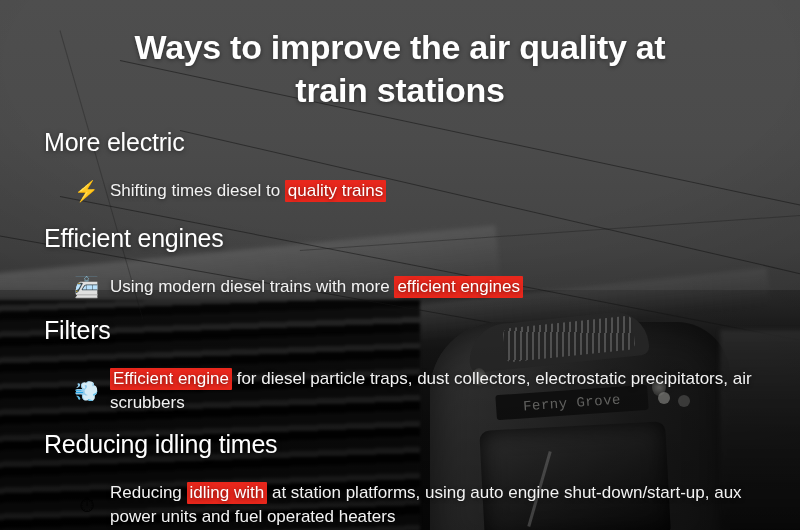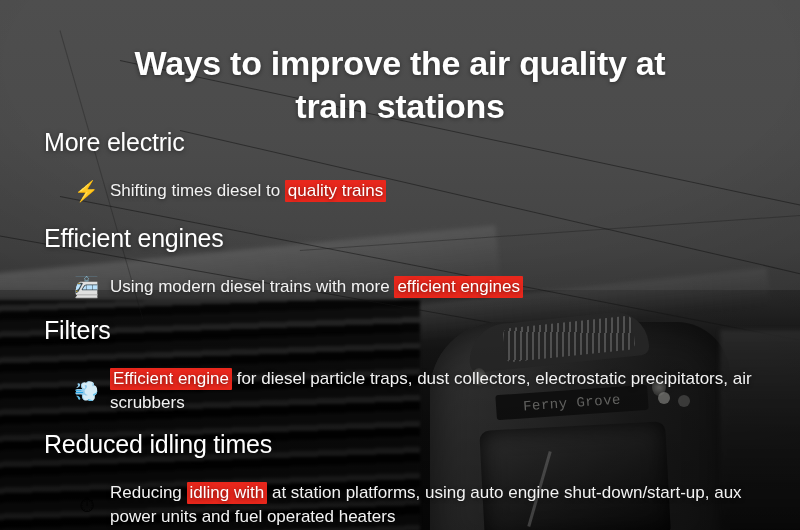--- a/index.html
+++ b/index.html
@@ -173,21 +173,21 @@
     position: absolute; inset: 0;
     background:
       radial-gradient(120% 80% at 50% 12%, rgba(0,0,0,0) 40%, rgba(0,0,0,0.28) 100%);
     pointer-events: none;
   }
 
   
   .content {
     position: relative;
     z-index: 5;
-    padding: 16px;
+    padding: 0;
   }
   .title {
     margin: 0;
     padding: 26px 96px 0 96px;
     text-align: center;
     color: #ffffff;
     font-size: 34px;
     line-height: 1.26;
     font-weight: 700;
     letter-spacing: -0.3px;
@@ -303,21 +303,21 @@
 
     <div class="section sec3">
       <h2 class="sec-heading">Filters</h2>
       <div class="sec-row">
         <span class="sec-icon">💨</span>
         <p class="sec-body"><span></span><mark class="hl">Efficient engine</mark><span> for diesel particle traps, dust collectors, electrostatic precipitators, air scrubbers</span></p>
       </div>
     </div>
 
     <div class="section sec4">
-      <h2 class="sec-heading">Reduced idling times</h2>
+      <h2 class="sec-heading">Reducing idling times</h2>
       <div class="sec-row">
         <span class="sec-icon">⏱</span>
         <p class="sec-body"><span>Reducing </span><mark class="hl">idling with</mark><span> at station platforms, using auto engine shut-down/start-up, aux power units and fuel operated heaters</span></p>
       </div>
     </div>
 
   </div>
 </div>
 
 </body></html>

